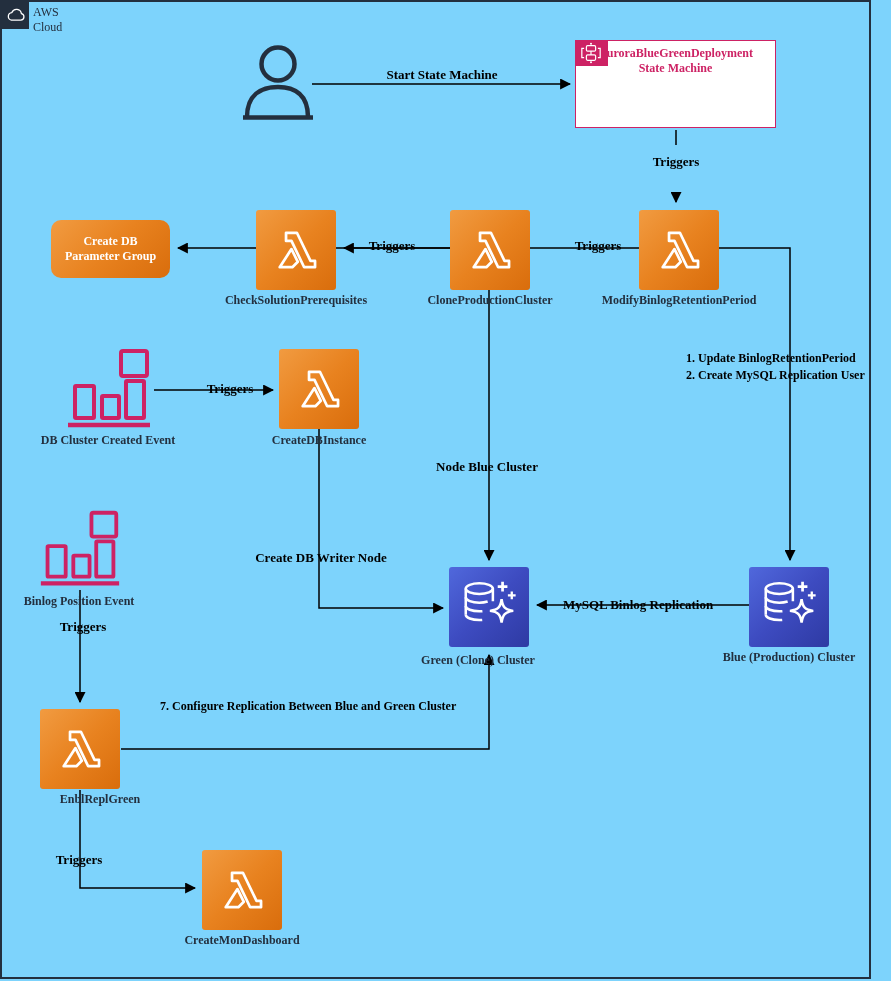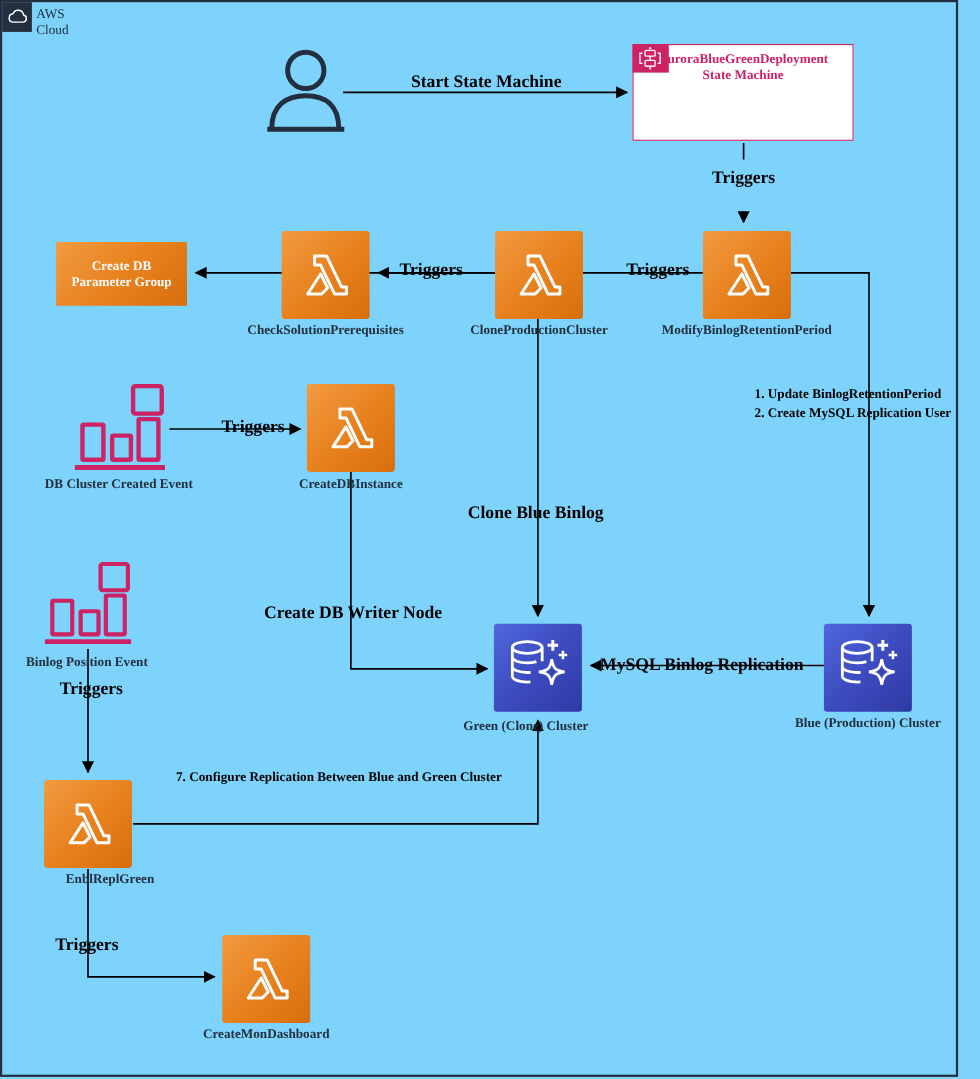--- a/index.html
+++ b/index.html
@@ -26,32 +26,32 @@
     display:flex;align-items:center;justify-content:center;
   }
   .lambda-bg{background:linear-gradient(135deg,#F19B41 0%,#E8821F 50%,#D96D0C 100%);}
   .aurora-bg{background:linear-gradient(135deg,#5068DC 0%,#3D4BC0 50%,#2E3AA3 100%);}
   .node-label{
     position:absolute;z-index:3;transform:translateX(-50%);
     white-space:nowrap;font-size:12px;font-weight:700;color:#232F3E;
   }
   .edge-label{
     position:absolute;z-index:3;transform:translate(-50%,-50%);
-    white-space:nowrap;font-size:16px;font-weight:700;color:#000000;
+    white-space:nowrap;font-size:13px;font-weight:700;color:#000000;
   }
   .note{
     position:absolute;z-index:3;font-size:12px;font-weight:700;color:#000000;
     line-height:16.5px;white-space:nowrap;
   }
   .param-box{
     position:absolute;left:51px;top:220px;width:119px;height:58px;z-index:2;
     background:linear-gradient(135deg,#F19B41 0%,#E8821F 50%,#D96D0C 100%);
     color:#ffffff;font-size:12px;font-weight:700;line-height:15px;
     display:flex;flex-direction:column;align-items:center;justify-content:center;
-    text-align:center;border-radius:0;
+    text-align:center;border-radius:10px;
   }
   .sm-box{
     position:absolute;left:575px;top:40px;width:201px;height:88px;z-index:2;
     border:1.5px solid #CD2264;background:#ffffff;box-sizing:border-box;
   }
   .sm-icon{
     position:absolute;left:-1.5px;top:-1.5px;width:33px;height:26px;background:#CD2264;
     display:flex;align-items:center;justify-content:center;
   }
   .sm-title{
@@ -219,21 +219,21 @@
   <div class="node-label" style="left:79px;top:792px;margin-left:21px;">EnblReplGreen</div>
   <div class="node-label" style="left:242px;top:933px;">CreateMonDashboard</div>
   <div class="node-label" style="left:478px;top:653px;">Green (Clone) Cluster</div>
   <div class="node-label" style="left:789px;top:650px;">Blue (Production) Cluster</div>
 
   <div class="edge-label" style="left:442px;top:75px;">Start State Machine</div>
   <div class="edge-label" style="left:676px;top:162px;">Triggers</div>
   <div class="edge-label" style="left:598px;top:246px;">Triggers</div>
   <div class="edge-label" style="left:392px;top:246px;">Triggers</div>
   <div class="edge-label" style="left:230px;top:389px;">Triggers</div>
-  <div class="edge-label" style="left:487px;top:467px;">Clone Blue Binlog</div>
+  <div class="edge-label" style="left:487px;top:467px;">Node Blue Cluster</div>
   <div class="edge-label" style="left:321px;top:558px;">Create DB Writer Node</div>
   <div class="edge-label" style="left:638px;top:605px;">MySQL Binlog Replication</div>
   <div class="edge-label" style="left:83px;top:627px;">Triggers</div>
   <div class="edge-label" style="left:79px;top:860px;">Triggers</div>
 
   <div class="note" style="left:686px;top:350px;">
     <div>1. Update BinlogRetentionPeriod</div>
     <div>2. Create MySQL Replication User</div>
   </div>
   <div class="note" style="left:160px;top:698px;">

